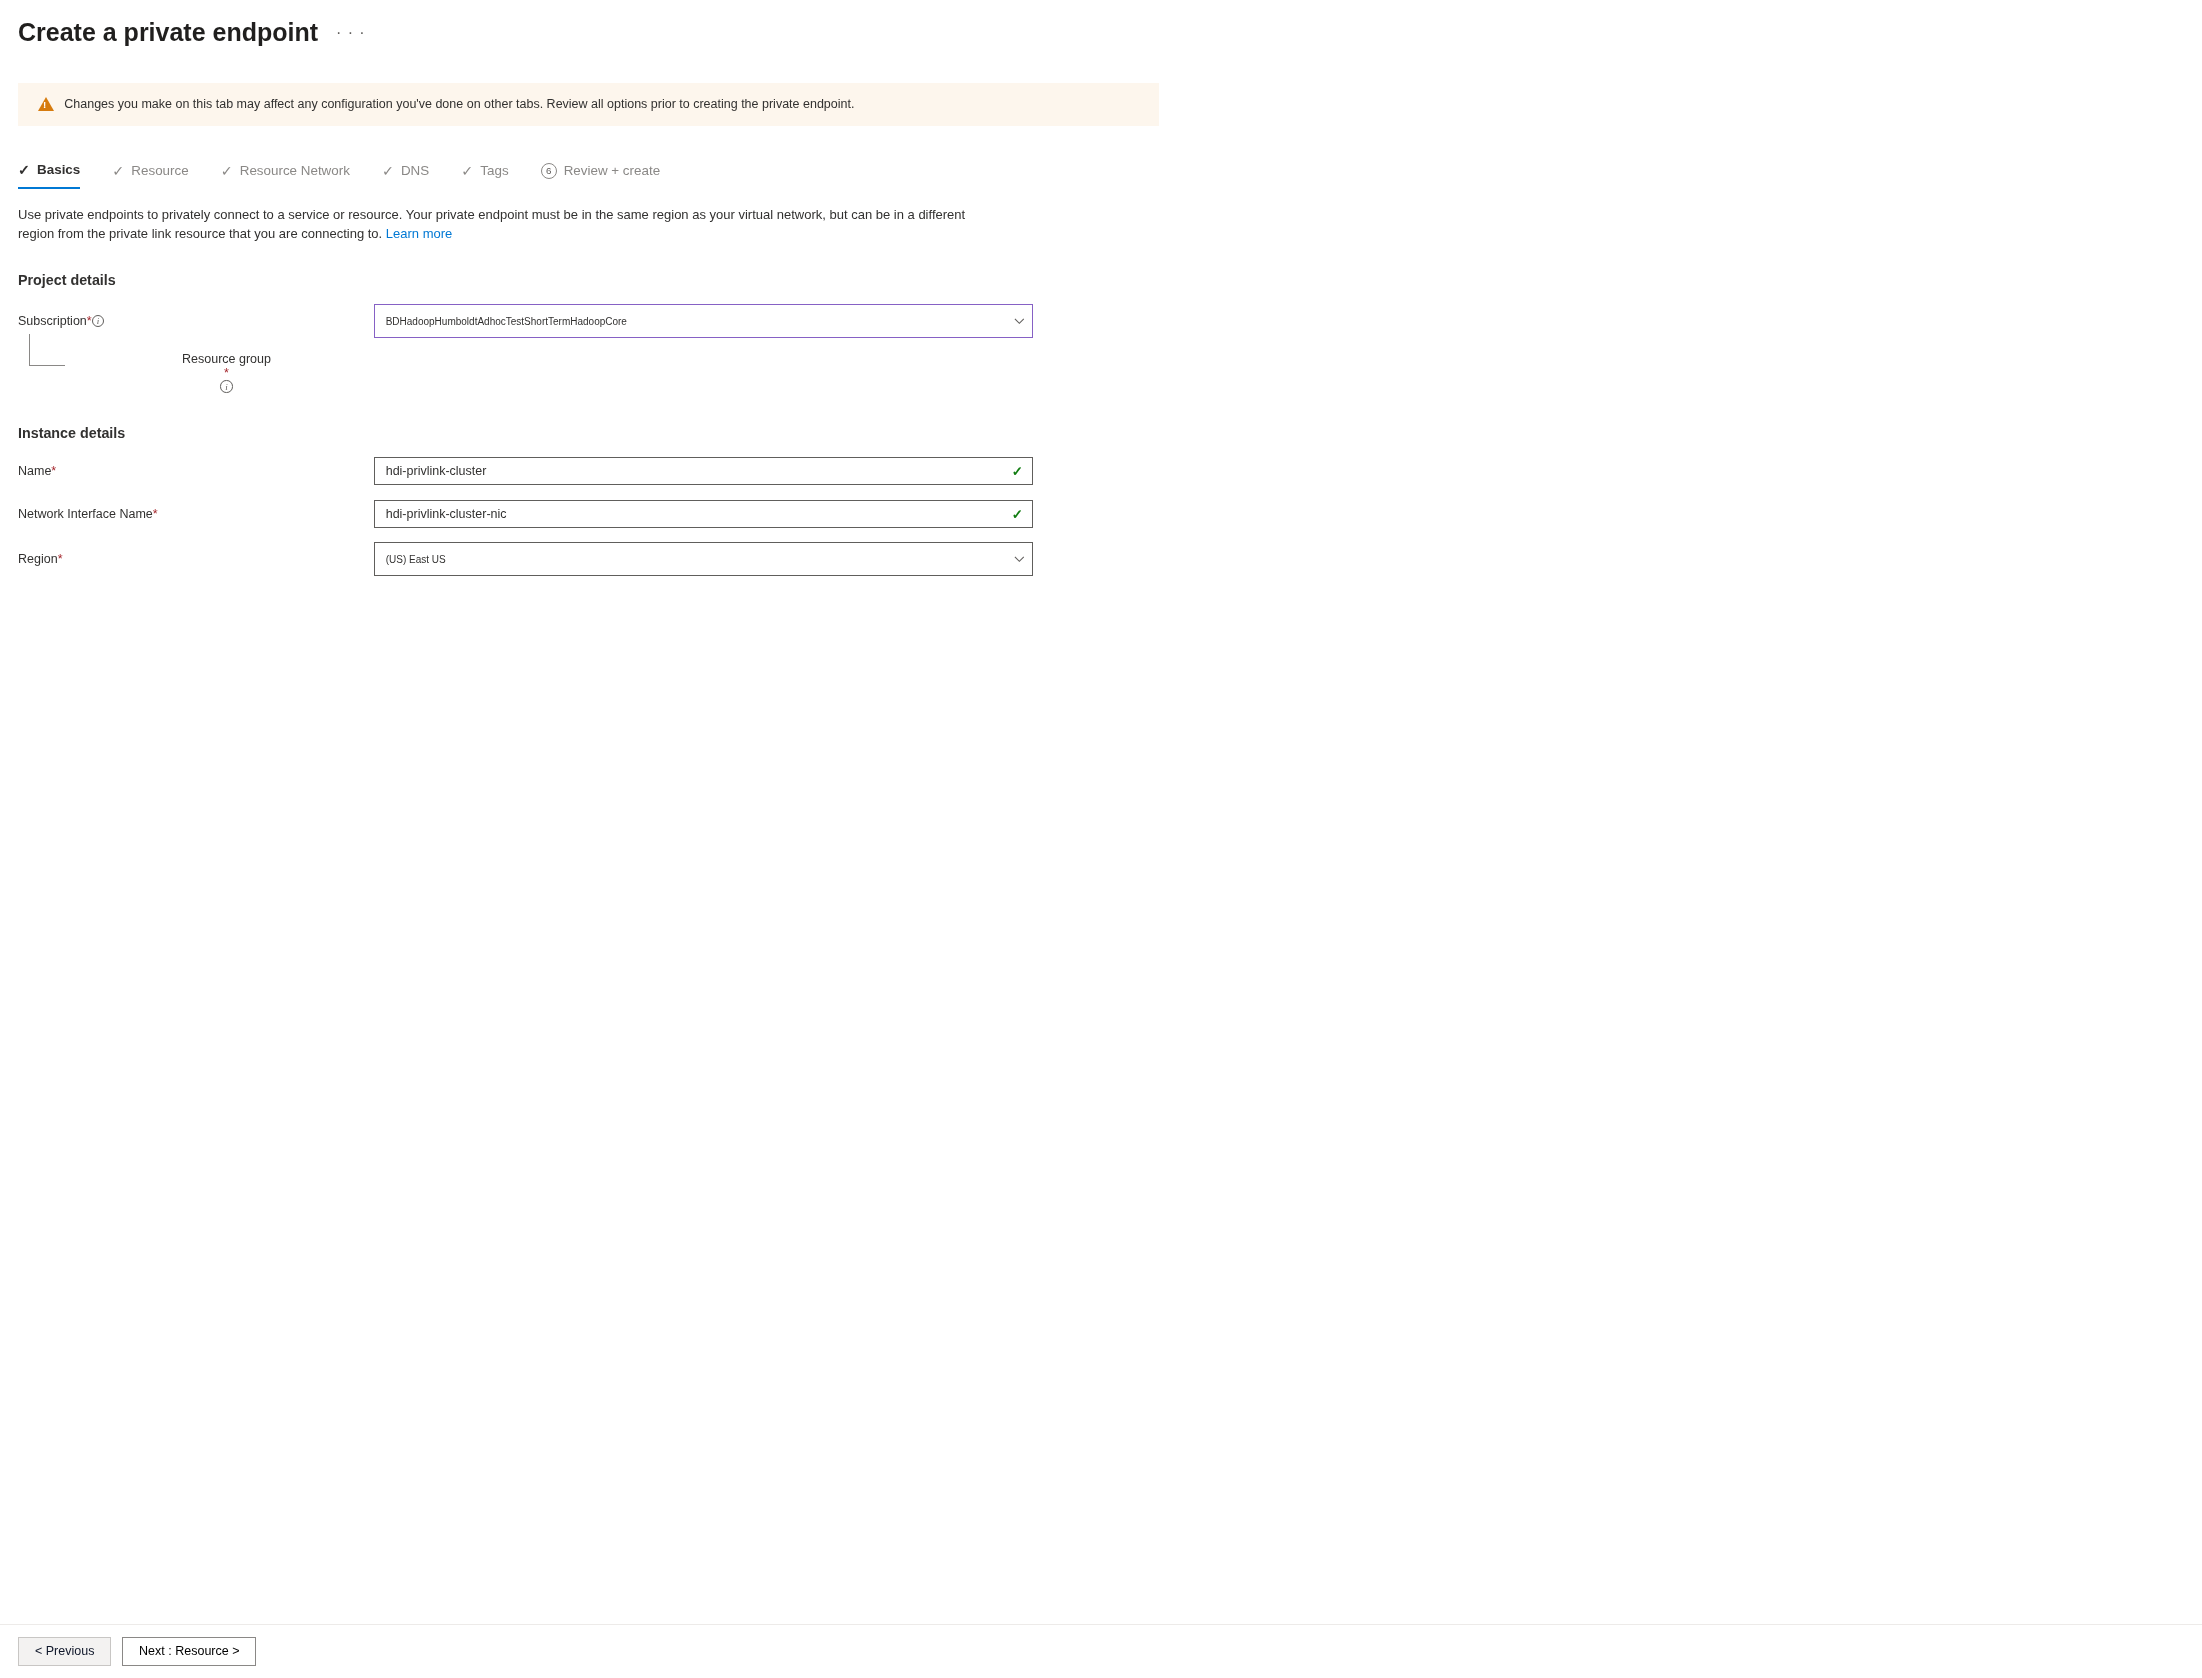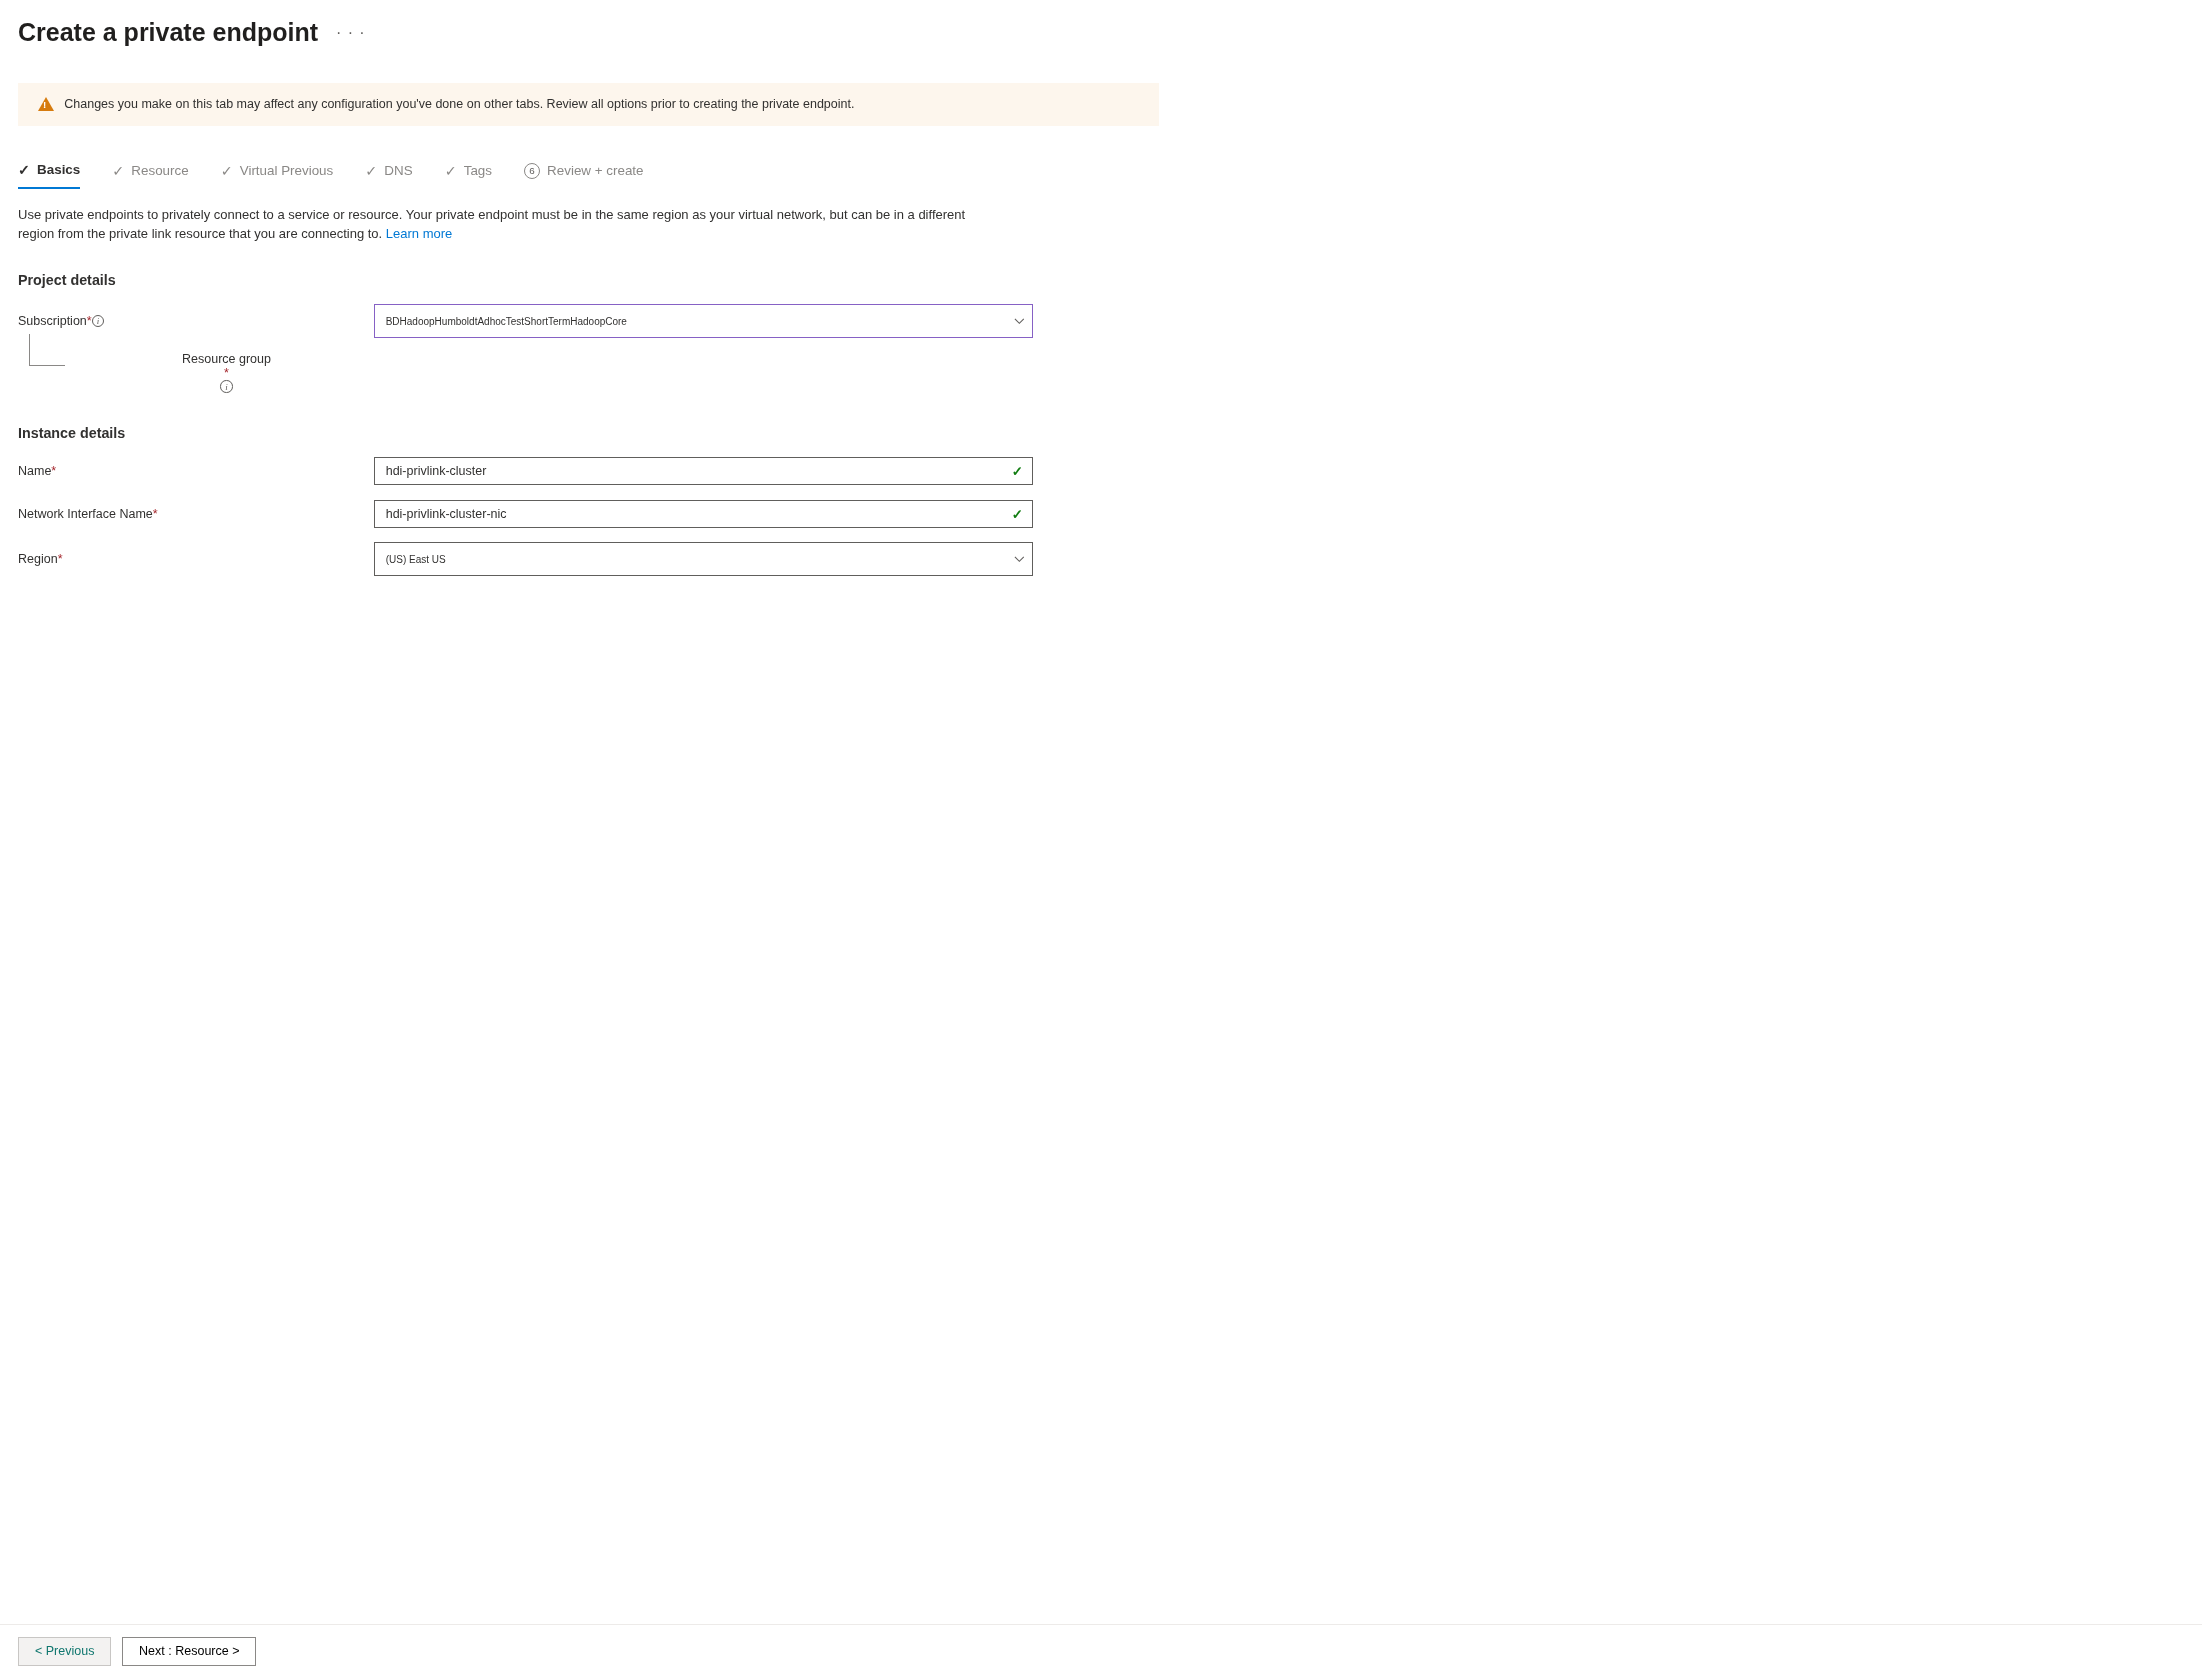--- a/index.html
+++ b/index.html
@@ -238,21 +238,21 @@
       padding: 0 16px;
       font-size: 12.5px;
       cursor: pointer;
       background: #fff;
       border: 0.9px solid #8a8886;
       display: flex;
       align-items: center;
     }
     .btn.disabled {
       background: #f3f2f1;
-      color: #0f766e;
+      color: #0f172a;
       border-color: #c8c6c4;
       cursor: default;
     }
     .content-body {
       padding-bottom: 71px;
     }
     .instance-section {
       margin-top: 32px;
     }
   </style>
@@ -275,21 +275,21 @@
       <div class="tab active">
         <span class="tab-check">✓</span>
         <span>Basics</span>
       </div>
       <div class="tab">
         <span class="tab-check">✓</span>
         <span>Resource</span>
       </div>
       <div class="tab">
         <span class="tab-check">✓</span>
-        <span>Virtual Previous</span>
+        <span>Resource Network</span>
       </div>
       <div class="tab">
         <span class="tab-check">✓</span>
         <span>DNS</span>
       </div>
       <div class="tab">
         <span class="tab-check">✓</span>
         <span>Tags</span>
       </div>
       <div class="tab">

